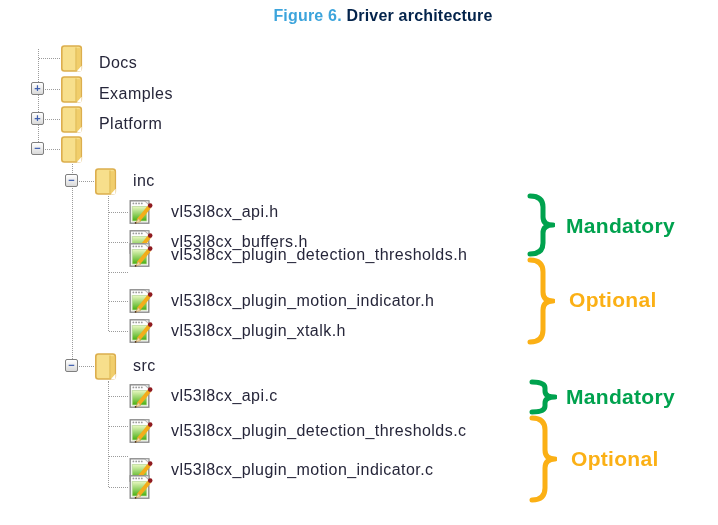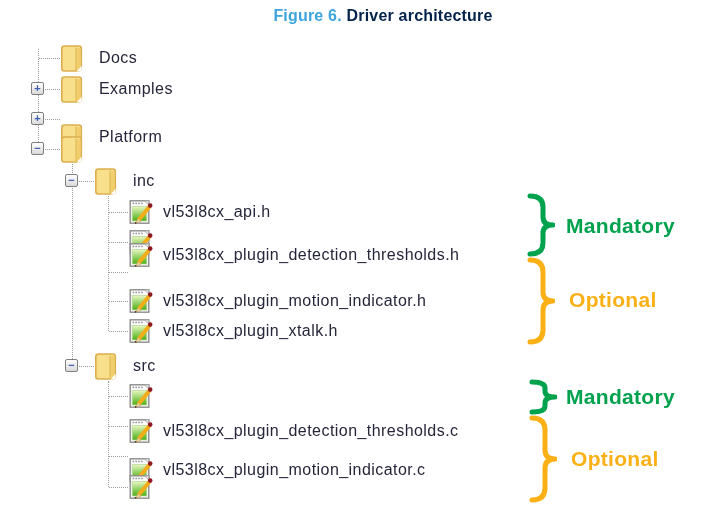--- a/index.html
+++ b/index.html
@@ -8,25 +8,25 @@
 
   
   .figure-caption{position:absolute;top:7px;left:0;width:100%;text-align:center;
                   font-size:16px;font-weight:bold;letter-spacing:.2px;}
   .fig-label{color:#3CA4DC;}
   .fig-text{color:#03234B;}
 
   
   .row{position:absolute;display:flex;align-items:center;white-space:nowrap;
        color:#26263a;font-size:16px;letter-spacing:.45px;z-index:2;}
-  .l1{left:60px;height:28px;}
+  .l1{left:60px;height:28px;align-items:flex-end;}
   .l2{left:94px;height:28px;}
   .l3{left:129px;height:26px;}
   .row .lbl{margin-left:13px;}
-  .l3 .lbl{margin-left:8px;}
+  .l3 .lbl{margin-left:16px;}
   svg.folder{width:26px;height:28px;flex:0 0 26px;}
   svg.fileicon{width:26px;height:26px;flex:0 0 26px;}
 
   
   .expander{position:absolute;width:13px;height:13px;box-sizing:border-box;
             border:1px solid #7f7f7f;border-radius:2px;
             background:linear-gradient(#ffffff,#d9d9d9);
             color:#3f5fae;font:bold 11px/10px "Liberation Sans",sans-serif;
             text-align:center;z-index:3;cursor:default;}
 
@@ -112,21 +112,21 @@
           <use href="#sym-folder"></use>
         </svg>
       <span class="lbl">Docs</span>
     </div>
     <div class="row l1" style="top:75px">
       <svg class="folder" viewBox="0 0 26 28">
           <use href="#sym-folder"></use>
         </svg>
       <span class="lbl">Examples</span>
     </div>
-    <div class="row l1" style="top:123px">
+    <div class="row l1" style="top:105px">
       <svg class="folder" viewBox="0 0 26 28">
           <use href="#sym-folder"></use>
         </svg>
       <span class="lbl">Platform</span>
     </div>
     <div class="row l1" style="top:135px">
       <svg class="folder" viewBox="0 0 26 28">
           <use href="#sym-folder"></use>
         </svg>
     </div>
@@ -140,20 +140,21 @@
     <div class="row l3" style="top:199px">
       <svg class="fileicon" viewBox="0 0 26 26">
           <use href="#sym-file"></use>
         </svg>
       <span class="lbl">vl53l8cx_api.h</span>
     </div>
     <div class="row l3" style="top:229px">
       <svg class="fileicon" viewBox="0 0 26 26">
           <use href="#sym-file"></use>
         </svg>
+      <span class="lbl">vl53l8cx_buffers.h</span>
     </div>
     <div class="row l3" style="top:242px">
       <svg class="fileicon" viewBox="0 0 26 26">
           <use href="#sym-file"></use>
         </svg>
       <span class="lbl">vl53l8cx_plugin_detection_thresholds.h</span>
     </div>
     <div class="row l3" style="top:288px">
       <svg class="fileicon" viewBox="0 0 26 26">
           <use href="#sym-file"></use>
@@ -170,20 +171,21 @@
     <div class="row l2" style="top:352px">
       <svg class="folder" viewBox="0 0 26 28">
           <use href="#sym-folder"></use>
         </svg>
       <span class="lbl">src</span>
     </div>
     <div class="row l3" style="top:383px">
       <svg class="fileicon" viewBox="0 0 26 26">
           <use href="#sym-file"></use>
         </svg>
+      <span class="lbl">vl53l8cx_api.c</span>
     </div>
     <div class="row l3" style="top:418px">
       <svg class="fileicon" viewBox="0 0 26 26">
           <use href="#sym-file"></use>
         </svg>
       <span class="lbl">vl53l8cx_plugin_detection_thresholds.c</span>
     </div>
     <div class="row l3" style="top:457px">
       <svg class="fileicon" viewBox="0 0 26 26">
           <use href="#sym-file"></use>

